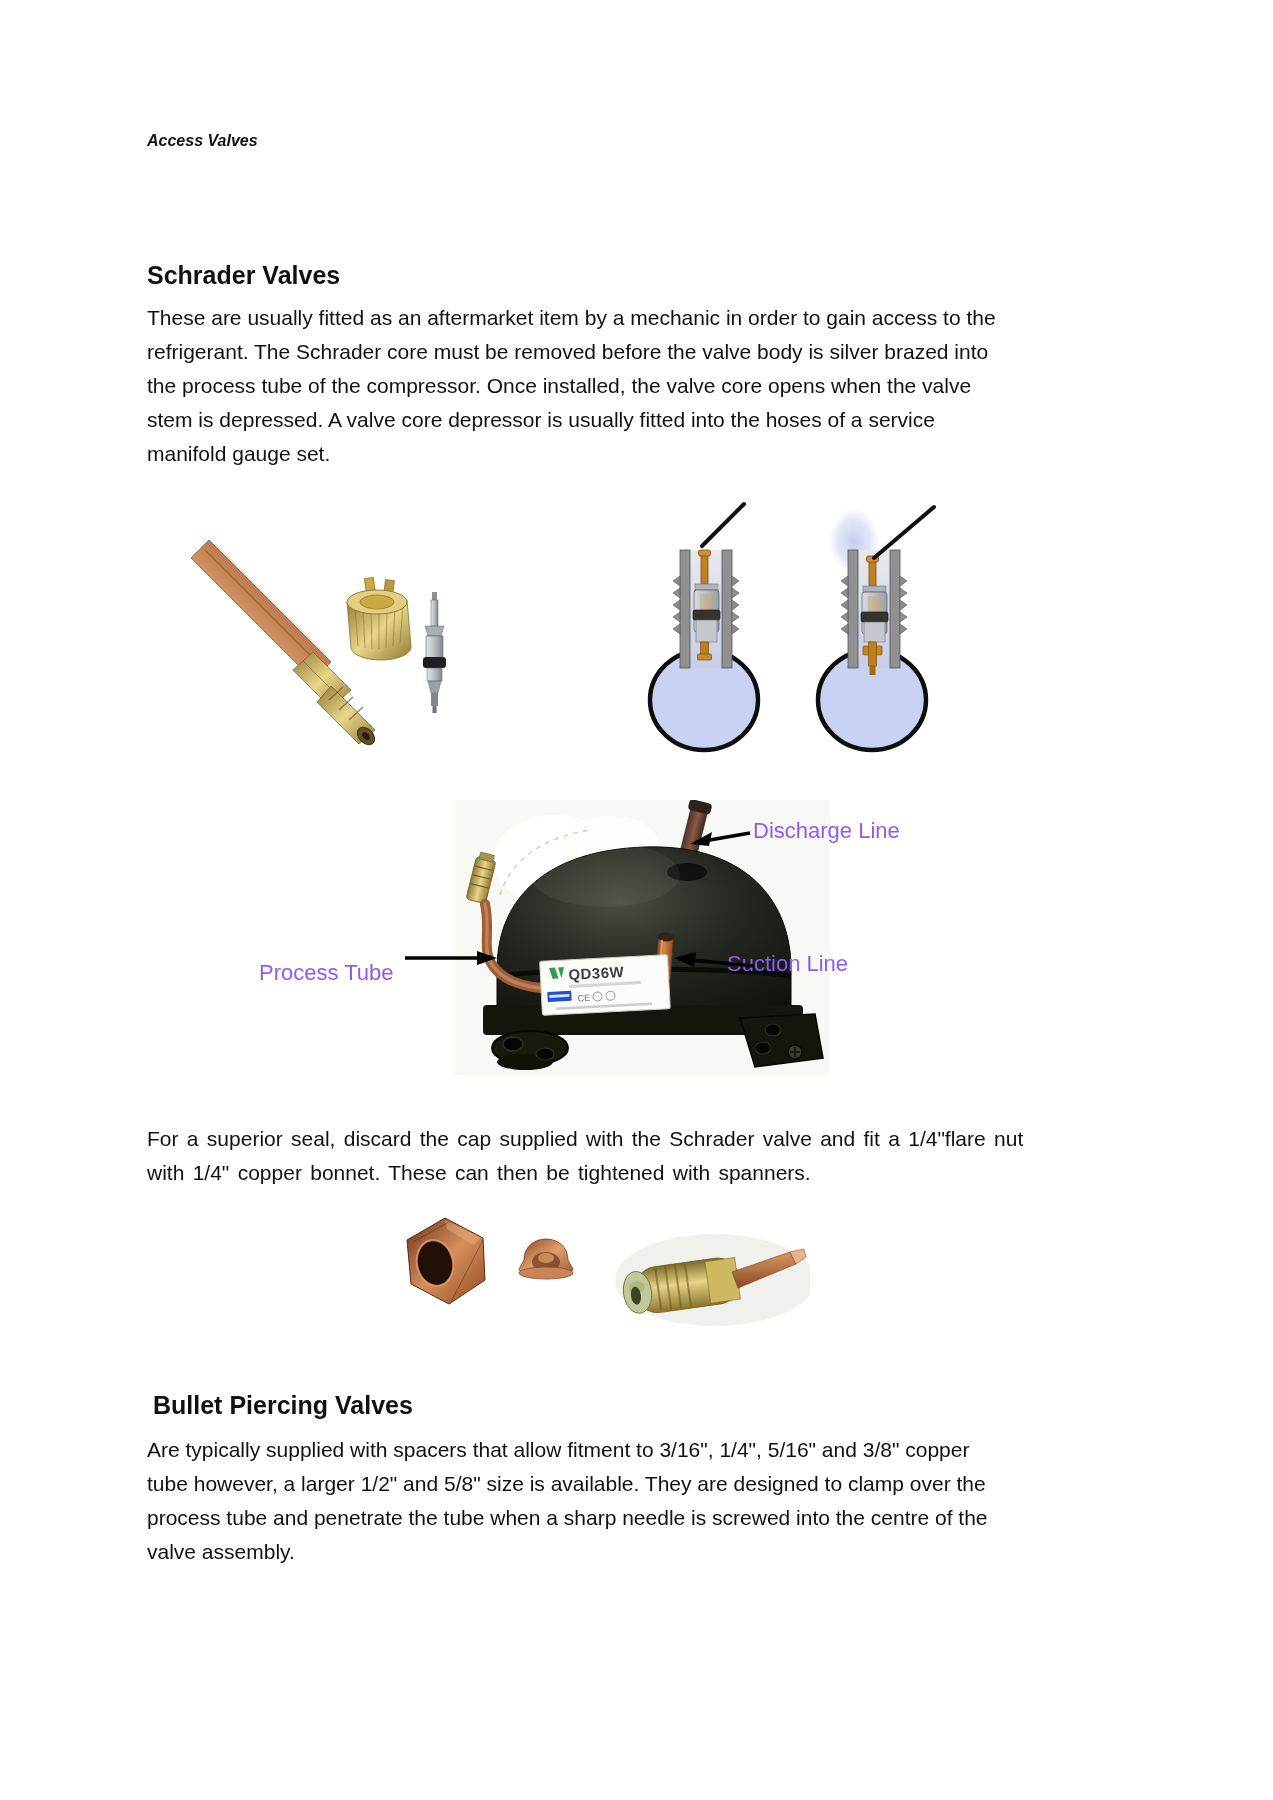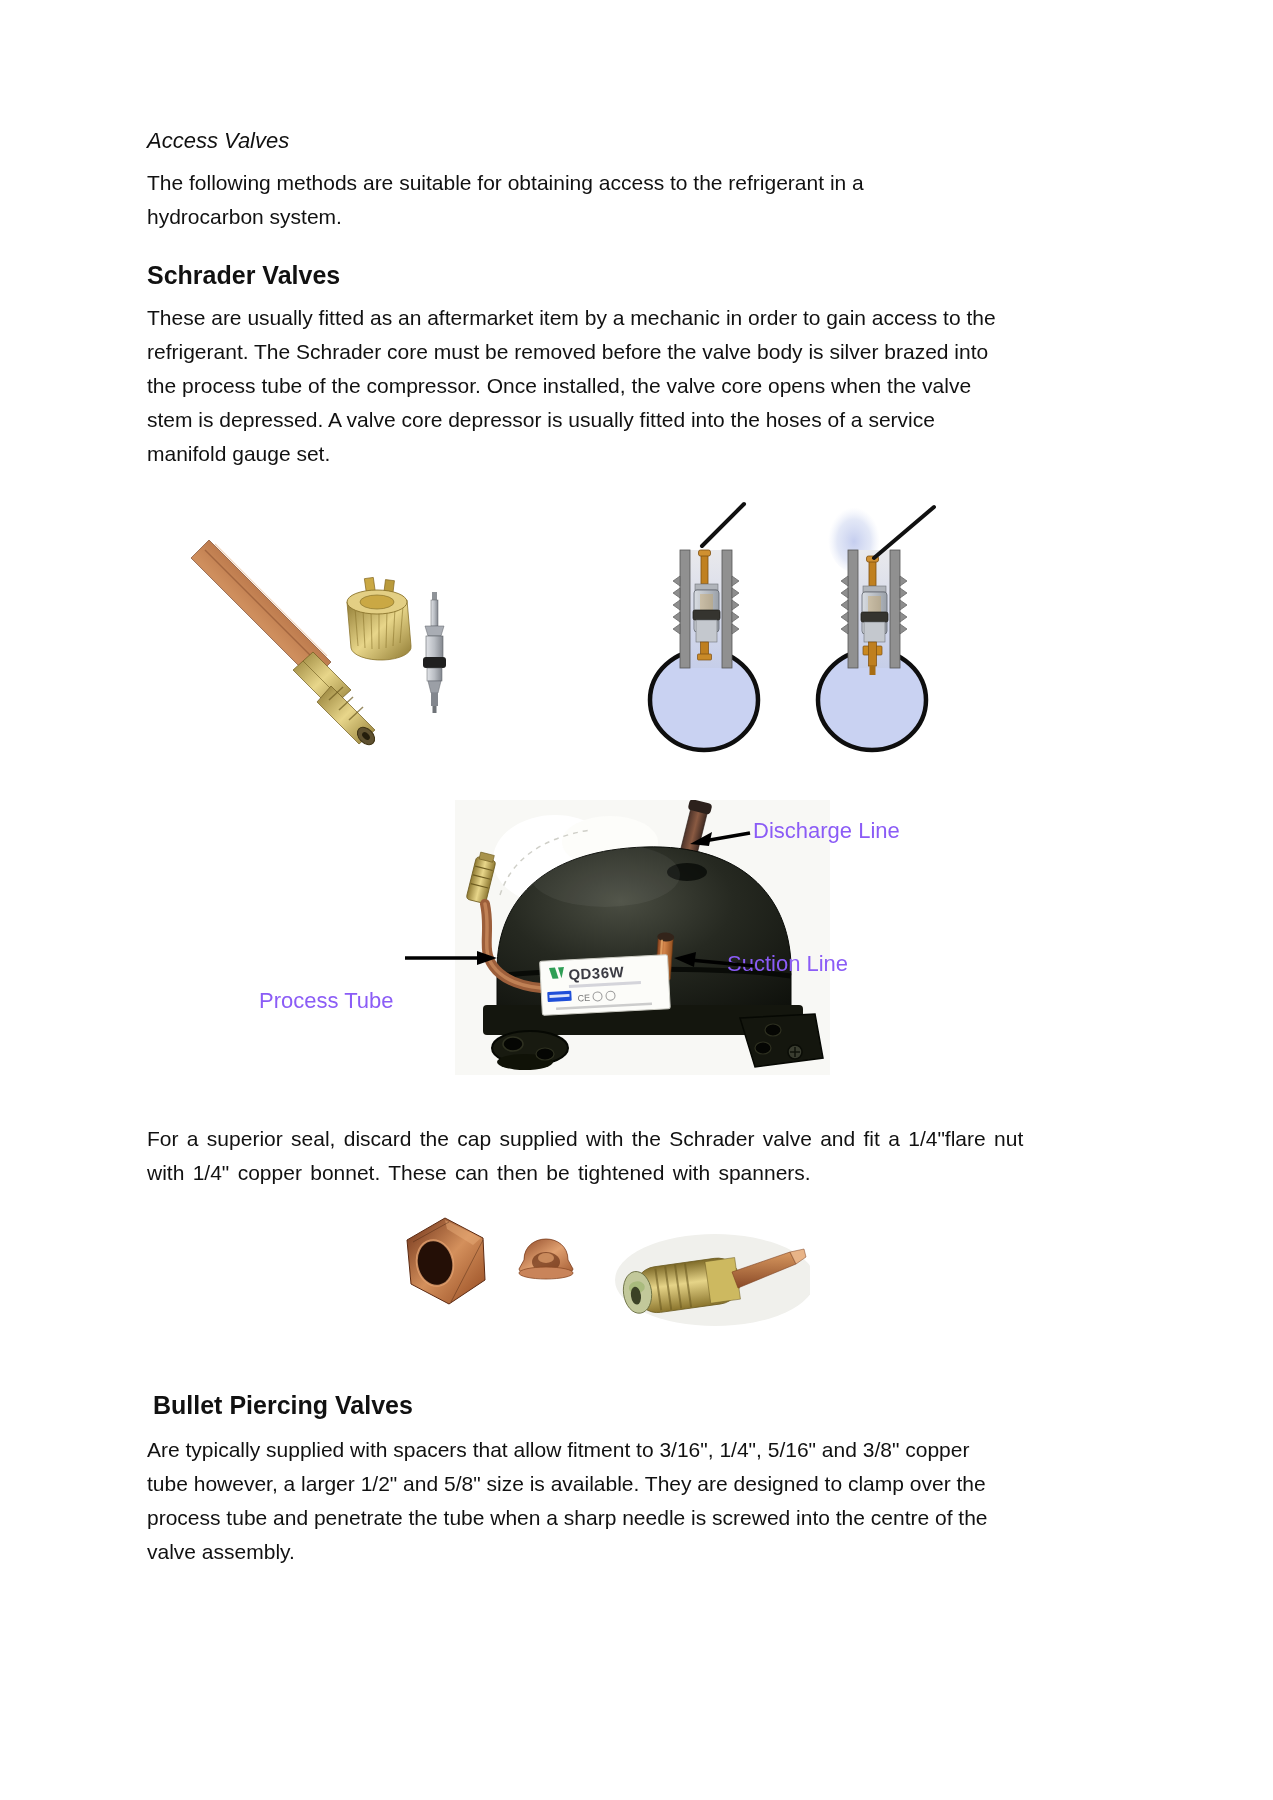--- a/index.html
+++ b/index.html
@@ -1,35 +1,33 @@
 <!DOCTYPE html>
 <html><head>
 <meta charset="utf-8">
 <style>
   html,body{margin:0;padding:0;background:#ffffff;}
   #page{
     position:relative;width:1273px;height:1800px;background:#ffffff;
     font-family:"Liberation Sans",sans-serif;color:#111;overflow:hidden;
   }
   .abs{position:absolute;}
-  .h1{font-size:22px;font-weight:normal;font-style:italic;line-height:28px;white-space:pre-line;}
+  .h1{font-size:16px;font-weight:bold;font-style:italic;line-height:28px;white-space:pre-line;}
   .h2{font-size:25px;font-weight:bold;line-height:28px;white-space:pre-line;}
   .body-text{font-size:21px;line-height:34px;white-space:pre-line;width:1020px;}
   .just{word-spacing:2.5px;}
   .fig-label{font-size:22px;line-height:26px;color:#8b5cf6;white-space:nowrap;}
   .photo-frame{background:#f8f8f5;}
 </style>
 </head>
 <body>
 
 <div id="page">
 
   <div class="abs h1" style="left:147px;top:127px;">Access Valves</div>
-  <div class="abs body-text" style="left:147px;top:166px;">The following methods are suitable for obtaining access to the refrigerant in a
-hydrocarbon system.</div>
 
   <div class="abs h2" style="left:147px;top:261px;">Schrader Valves</div>
   <div class="abs body-text" style="left:147px;top:301px;">These are usually fitted as an aftermarket item by a mechanic in order to gain access to the
 refrigerant. The Schrader core must be removed before the valve body is silver brazed into
 the process tube of the compressor. Once installed, the valve core opens when the valve
 stem is depressed. A valve core depressor is usually fitted into the hoses of a service
 manifold gauge set.</div>
 
   <svg class="abs" style="left:163px;top:540px;" width="300" height="212" viewBox="0 0 300 212">
     <defs>
@@ -259,21 +257,21 @@
       <rect x="100" y="205" width="96" height="2.5" fill="#ccc"></rect>
     </g>
   </svg>
 
   <div class="abs fig-label" style="left:753px;top:818px;">Discharge Line</div>
   <svg class="abs" style="left:688px;top:826px;" width="64" height="24" viewBox="0 0 64 24">
     <line x1="62" y1="7" x2="16" y2="15" stroke="#000" stroke-width="3.5"></line>
     <polygon points="2,18 24,6 21,20" fill="#000"></polygon>
   </svg>
 
-  <div class="abs fig-label" style="left:259px;top:988px;">Process Tube</div>
+  <div class="abs fig-label" style="left:259px;top:960px;">Process Tube</div>
   <svg class="abs" style="left:403px;top:948px;" width="96" height="20" viewBox="0 0 96 20">
     <line x1="2" y1="10" x2="78" y2="10" stroke="#000" stroke-width="3.5"></line>
     <polygon points="94,10 74,3 74,17" fill="#000"></polygon>
   </svg>
 
   <div class="abs fig-label" style="left:727px;top:951px;">Suction Line</div>
   <svg class="abs" style="left:664px;top:950px;" width="92" height="24" viewBox="0 0 92 24">
     <line x1="90" y1="16" x2="26" y2="10" stroke="#000" stroke-width="3.5"></line>
     <polygon points="10,8 32,2 30,17" fill="#000"></polygon>
   </svg>

